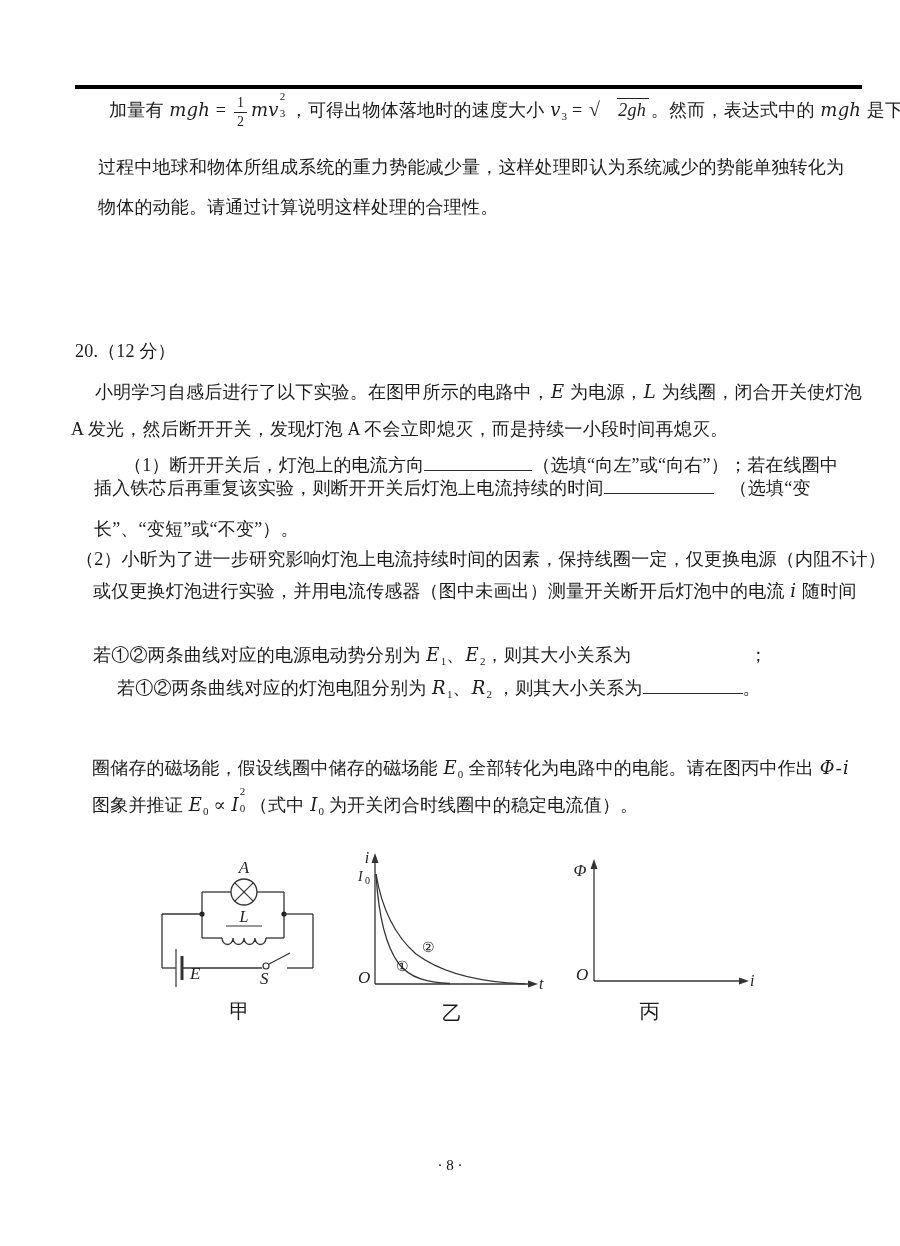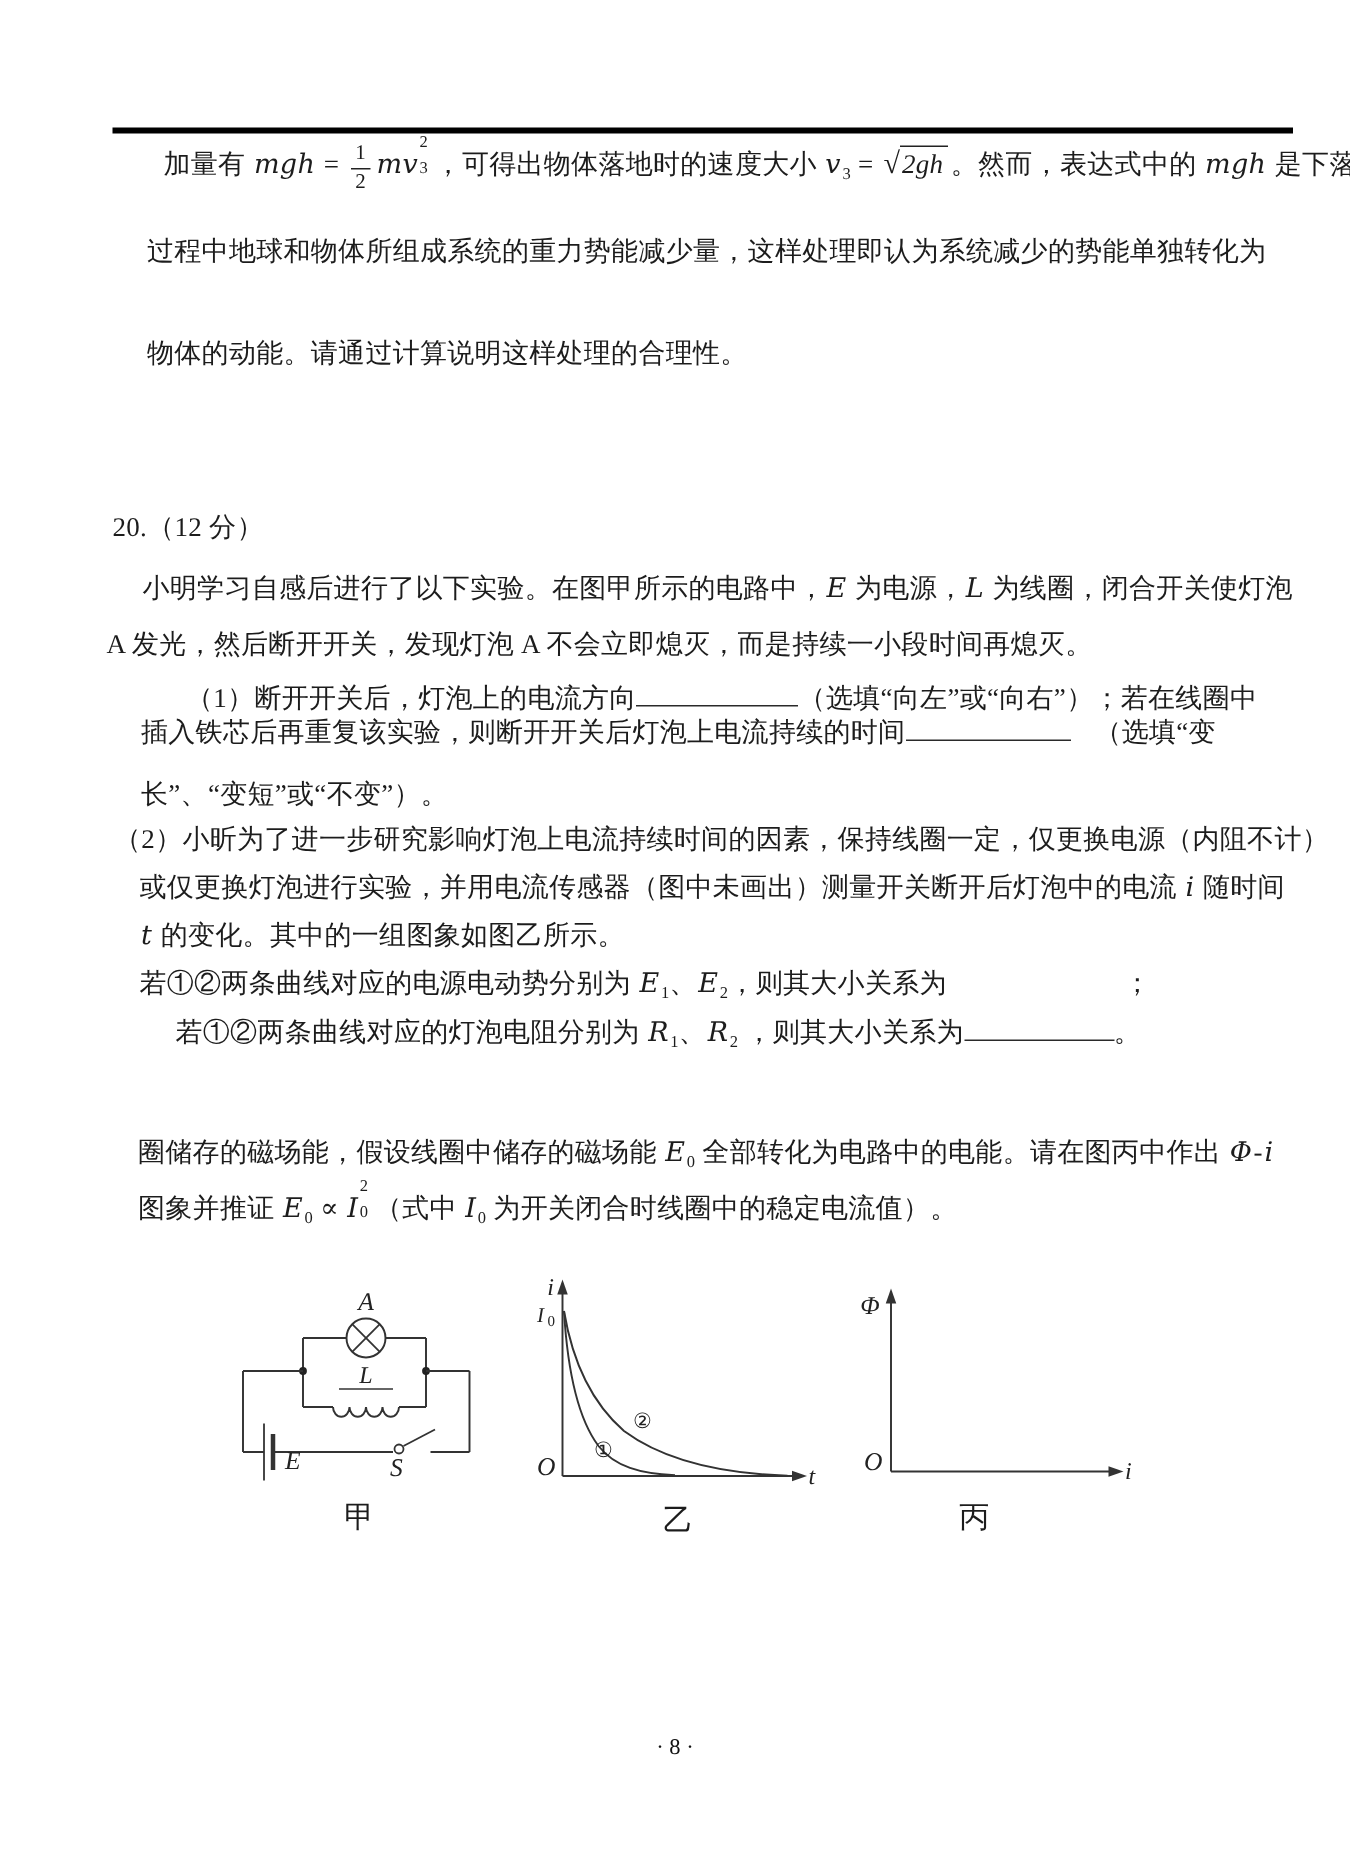--- a/index.html
+++ b/index.html
@@ -19,50 +19,49 @@
   .blank{display:inline-block; height:0.95em; border-bottom:1.4px solid #2a2a2a; vertical-align:baseline;}
   .gapline{display:inline-block; height:0.95em; vertical-align:baseline;}
   .frac{display:inline-block; text-align:center; vertical-align:-0.55em; line-height:1; margin:0 3px;}
   .frac .fn{display:block; font-size:14px; padding:0 3px 2px; border-bottom:1.1px solid #222;}
   .frac .fd{display:block; font-size:14px; padding-top:2px;}
   .stack{display:inline-block; position:relative; width:10px; height:1em; vertical-align:baseline;}
   .stack .st-sup{position:absolute; left:0; top:-7px; font-size:11px; line-height:1;}
   .stack .st-sub{position:absolute; left:0; bottom:-3px; font-size:11px; line-height:1;}
   .sqrt{display:inline-block; white-space:nowrap; margin:0 2px;}
   .sqrt .rad{font-size:20px; font-style:normal;}
-  .sqrt .radicand{font-style:italic; border-top:1.2px solid #222; padding:1px 3px 0 1px;}
+  .sqrt .radicand{font-style:italic; border-top:1.2px solid #222; padding:1px 3px 0 1px;margin-left:17px;}
   .figure{position:absolute;}
   .figcaption{position:absolute; font-size:20px; text-align:center; letter-spacing:1px;}
   .pagenum{position:absolute; left:0; right:0; text-align:center; font-size:15px; color:#111;}
   svg text{font-family:"Liberation Serif","DejaVu Serif",serif; fill:#222;}
   svg .v{font-style:italic;}
   svg line, svg path, svg circle.o, svg polyline{stroke:#333; fill:none;}
 </style>
 </head>
 <body>
 
 <div class="page">
 
   <div class="rule" style="left:75px; top:85px; width:787px; height:3.5px;"></div>
 
   <div class="tline" style="left:109px; top:96px;"><span>加量有 </span><i class="var">mgh</i><span> = </span><span class="frac"><span class="fn">1</span><span class="fd">2</span></span><i class="var">mv</i><span class="stack"><span class="st-sup">2</span><span class="st-sub">3</span></span><span>，可得出物体落地时的速度大小 </span><i class="var">v</i><sub>3</sub><span> = </span><span class="sqrt"><span class="rad">√</span><span class="radicand">2gh</span></span><span>。然而，表达式中的 </span><i class="var">mgh</i><span> 是下落</span></div>
   <div class="tline" style="left:98px; top:156px;"><span>过程中地球和物体所组成系统的重力势能减少量，这样处理即认为系统减少的势能单独转化为</span></div>
-  <div class="tline" style="left:98px; top:196px;margin-top:28px;"><span>物体的动能。请通过计算说明这样处理的合理性。</span></div>
+  <div class="tline" style="left:98px; top:196px;"><span>物体的动能。请通过计算说明这样处理的合理性。</span></div>
 
   <div class="tline" style="left:75px; top:340px;text-align:center;"><span>20.（12 分）</span></div>
   <div class="tline" style="left:71px; top:418px;"><span>A 发光，然后断开开关，发现灯泡 A 不会立即熄灭，而是持续一小段时间再熄灭。</span></div>
   <div class="tline" style="left:95px; top:381px;"><span>小明学习自感后进行了以下实验。在图甲所示的电路中，</span><i class="var">E</i><span> 为电源，</span><i class="var">L</i><span> 为线圈，闭合开关使灯泡</span></div>
 
   <div class="tline" style="left:76px; top:453px;margin-left:48px;"><span>（1）断开开关后，灯泡上的电流方向</span><span class="blank" style="width: 108px;"></span><span>（选填“向左”或“向右”）；若在线圈中</span></div>
   <div class="tline" style="left:94px; top:464px;margin-top:12px;"><span>插入铁芯后再重复该实验，则断开开关后灯泡上电流持续的时间</span><span class="blank" style="width: 110px;"></span><span class="gapline" style="width: 16px;"></span><span>（选填“变</span></div>
   <div class="tline" style="left:94px; top:518px;"><span>长”、“变短”或“不变”）。</span></div>
 
   <div class="tline" style="left:76px; top:548px;"><span>（2）小昕为了进一步研究影响灯泡上电流持续时间的因素，保持线圈一定，仅更换电源（内阻不计）</span></div>
   <div class="tline" style="left:93px; top:580px;"><span>或仅更换灯泡进行实验，并用电流传感器（图中未画出）测量开关断开后灯泡中的电流 </span><i class="var">i</i><span> 随时间</span></div>
-  <div class="tline" style="left:93px; top:612px;"><i class="var">t</i><span> 的变化。其中的一组图象如图乙所示。</span></div>
   <div class="tline" style="left:93px; top:644px;"><span>若①②两条曲线对应的电源电动势分别为 </span><i class="var">E</i><sub>1</sub><span>、</span><i class="var">E</i><sub>2</sub><span>，则其大小关系为</span><span class="gapline" style="width: 118px;"></span><span>；</span></div>
   <div class="tline" style="left:93px; top:676px;margin-left:24px;"><span>若①②两条曲线对应的灯泡电阻分别为 </span><i class="var">R</i><sub>1</sub><span>、</span><i class="var">R</i><sub>2</sub><span> ，则其大小关系为</span><span class="blank" style="width: 100px;"></span><span>。</span></div>
 
   <div class="tline" style="left:92px; top:757px;"><span>圈储存的磁场能，假设线圈中储存的磁场能 </span><i class="var">E</i><sub>0</sub><span> 全部转化为电路中的电能。请在图丙中作出 </span><i class="var">Φ</i><span>-</span><i class="var">i</i></div>
   <div class="tline" style="left:92px; top:793px;"><span>图象并推证 </span><i class="var">E</i><sub>0</sub><span> ∝ </span><i class="var">I</i><span class="stack"><span class="st-sup">2</span><span class="st-sub">0</span></span><span>（式中 </span><i class="var">I</i><sub>0</sub><span> 为开关闭合时线圈中的稳定电流值）。</span></div>
 
   <div class="figure" style="left:150px; top:852px; width:180px; height:145px;">
     <svg width="180" height="145" viewBox="0 0 180 145">
       <g>
         <circle class="o" cx="94" cy="40" r="13" stroke-width="1.3"></circle>

